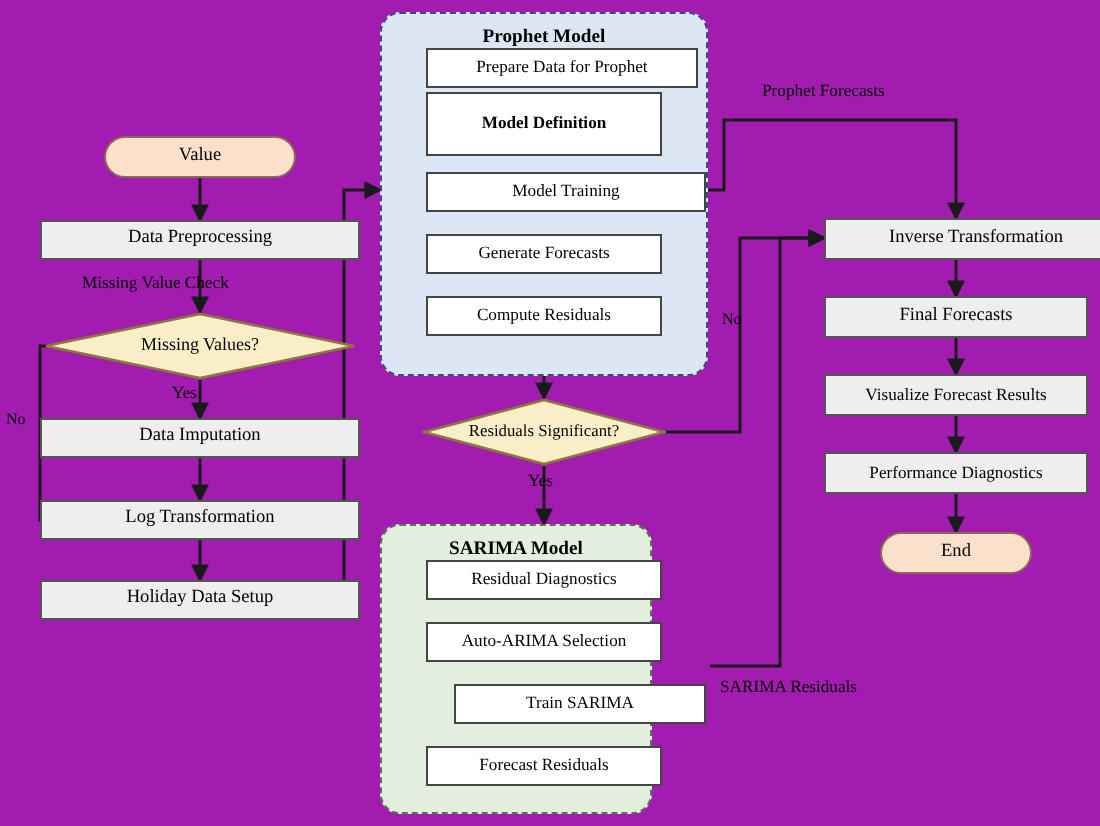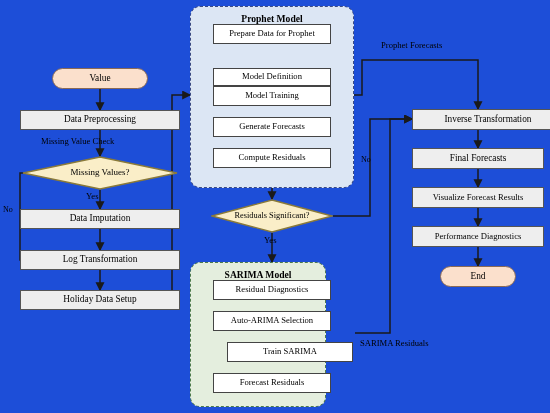--- a/index.html
+++ b/index.html
@@ -1,17 +1,17 @@
 <!DOCTYPE html>
 <html><head>
 <meta charset="utf-8">
 <style>
   html,body{margin:0;padding:0;background:#ffffff;}
   body{font-family:"Liberation Serif", serif;}
-  #canvas{position:relative;width:550px;height:413px;background:#1d4ed8;overflow:hidden;}
+  #canvas{position:relative;width:550px;height:413px;background:#a21caf;overflow:hidden;}
   svg#wires{position:absolute;left:0;top:0;width:550px;height:413px;}
 
   .node{position:absolute;box-sizing:border-box;display:flex;align-items:center;
         justify-content:center;text-align:center;line-height:1.05;color:#000;}
   .proc{background:#eeeeee;border:1.4px solid #555555;font-size:9.3px;}
   .proc.small{font-size:8.6px;}
   .white{background:#ffffff;border:1.2px solid #444444;font-size:8.6px;}
   .term{background:#fbe0cc;border:1.3px solid #8a6a55;border-radius:16px;font-size:9.3px;}
   .dec{font-size:9px;background:transparent;border:none;}
   .dec .dlabel{position:relative;z-index:2;}
@@ -107,27 +107,27 @@
   </div>
 
   <div class="node proc" style="left:20px;top:250px;width:160px;height:20px;">
     <span>Log Transformation</span>
   </div>
 
   <div class="node proc" style="left:20px;top:290px;width:160px;height:20px;">
     <span>Holiday Data Setup</span>
   </div>
 
-  <div class="node white" style="left:213px;top:24px;width:118px;height:20px;">
+  <div class="node white" style="left:213px;top:24px;width:136px;height:20px;">
     <span>Prepare Data for Prophet</span>
   </div>
-  <div class="node white" style="left:213px;top:68px;width:118px;height:18px;">
+  <div class="node white" style="left:213px;top:46px;width:118px;height:32px;font-weight:bold;">
     <span>Model Definition</span>
   </div>
-  <div class="node white" style="left:213px;top:86px;width:118px;height:20px;">
+  <div class="node white" style="left:213px;top:86px;width:140px;height:20px;">
     <span>Model Training</span>
   </div>
   <div class="node white" style="left:213px;top:117px;width:118px;height:20px;align-items:center;">
     <span>Generate Forecasts</span>
   </div>
   <div class="node white" style="left:213px;top:148px;width:118px;height:20px;">
     <span>Compute Residuals</span>
   </div>
 
   <div class="node dec" style="left:211px;top:199px;width:122px;height:34px;">

